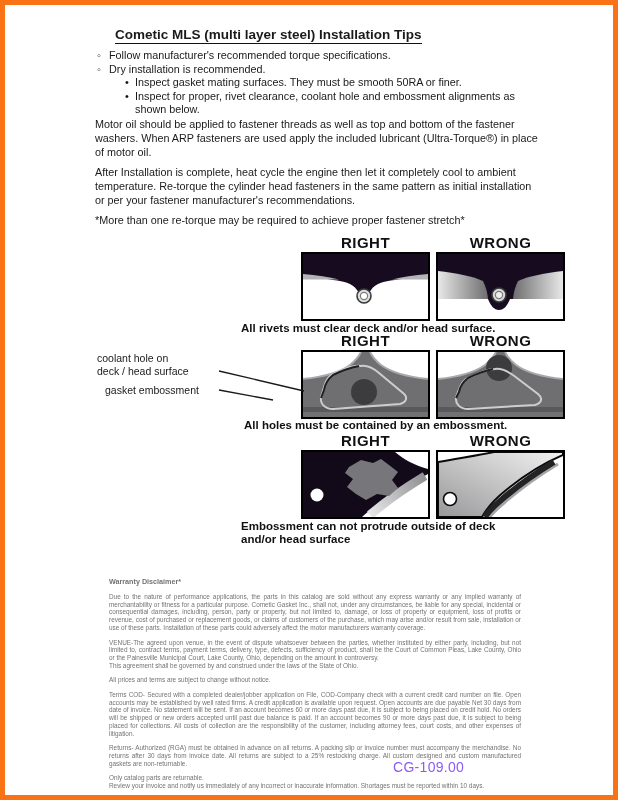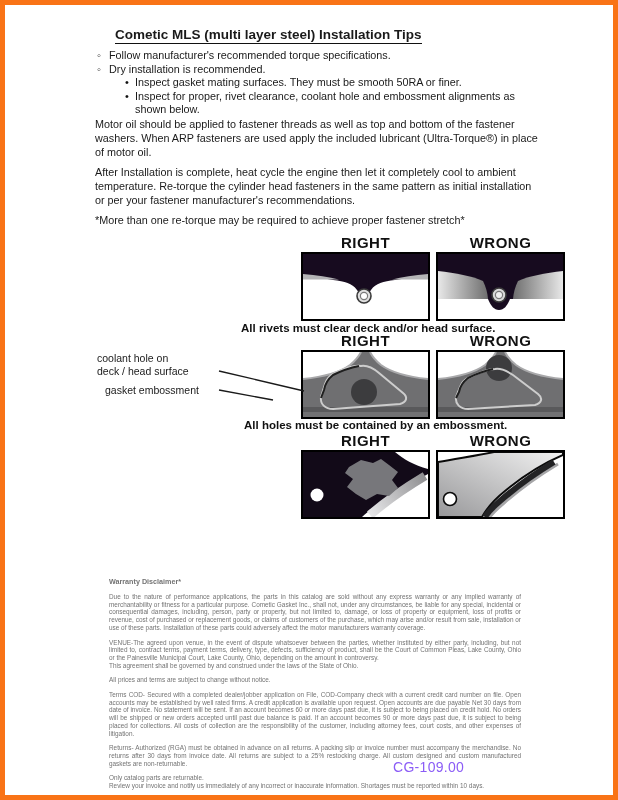--- a/index.html
+++ b/index.html
@@ -173,20 +173,24 @@
           </defs>
           <rect width="125" height="65" fill="#ffffff"></rect>
           <path d="M0,10 C22,6 42,3 56,0 L125,0 L125,3 C104,12 84,25 67,39 C57,47 49,56 44,65 L0,65 Z" fill="url(#ge2)" stroke="#0a0a0a" stroke-width="2"></path>
           <path d="M120,12 C100,24 81,38 66,51 C60,56 54,62 51,66" stroke="#a6a6a8" stroke-width="3" fill="none"></path>
           <path d="M116,10 C96,22 77,36 62,49 C56,54 50,60 47,65" stroke="#232325" stroke-width="6" fill="none"></path>
           <circle cx="12" cy="47" r="6.5" fill="#ffffff" stroke="#0a0a0a" stroke-width="1.6"></circle>
         </svg>
       </div>
     </div>
   </div>
+  <div class="cap" style="left:236px;top:515px;width:260px;">
+    <div>Embossment can not protrude outside of deck</div>
+    <div>and/or head surface</div>
+  </div>
 
   <div class="legal">
     <h4>Warranty Disclaimer*</h4>
     <p>Due to the nature of performance applications, the parts in this catalog are sold without any express warranty or any implied warranty of merchantability or fitness for a particular purpose.  Cometic Gasket Inc., shall not, under any circumstances, be liable for any special, incidental or consequential damages, including, person, party or property, but not limited to, damage, or loss of property or equipment, loss of profits or revenue, cost of purchased or replacement goods, or claims of customers of the purchase, which may arise and/or result from sale, installation or use of these parts.  Installation of these parts could adversely affect the motor manufacturers warranty coverage.</p>
     <p class="tight">VENUE-The agreed upon venue, in the event of dispute whatsoever between the parties, whether instituted by either party, including, but not limited to, contract terms, payment terms, delivery, type, defects, sufficiency of product, shall be the Court of Common Pleas, Lake County, Ohio or the Painesville Municipal Court, Lake County, Ohio, depending on the amount in controversy.</p>
     <p>This agreement shall be governed by and construed under the laws of the State of Ohio.</p>
     <p>All prices and terms are subject to change without notice.</p>
     <p>Terms COD- Secured with a completed dealer/jobber application on File, COD-Company check with a current credit card number on file.  Open accounts may be established by well rated firms.  A credit application is available upon request.  Open accounts are due payable Net 30 days from date of invoice.  No statement will be sent.  If an account becomes 60 or more days past due, it is subject to being placed on credit hold.  No orders will be shipped or new orders accepted until past due balance is paid.  If an account becomes 90 or more days past due, it is subject to being placed for collections.  All costs of collection are the responsibility of the customer, including attorney fees, court costs, and other expenses of litigation.</p>
     <p>Returns- Authorized (RGA) must be obtained in advance on all returns.  A packing slip or invoice number must accompany the merchandise.  No returns after 30 days from invoice date.  All returns are subject to a 25% restocking charge.  All custom designed and custom manufactured gaskets are non-returnable.</p>
     <p class="tight">Only catalog parts are returnable.</p>

